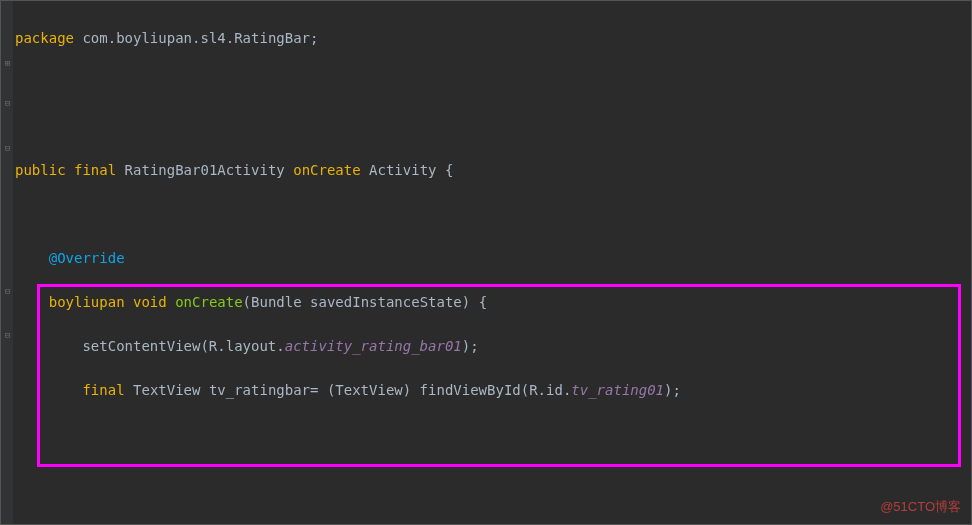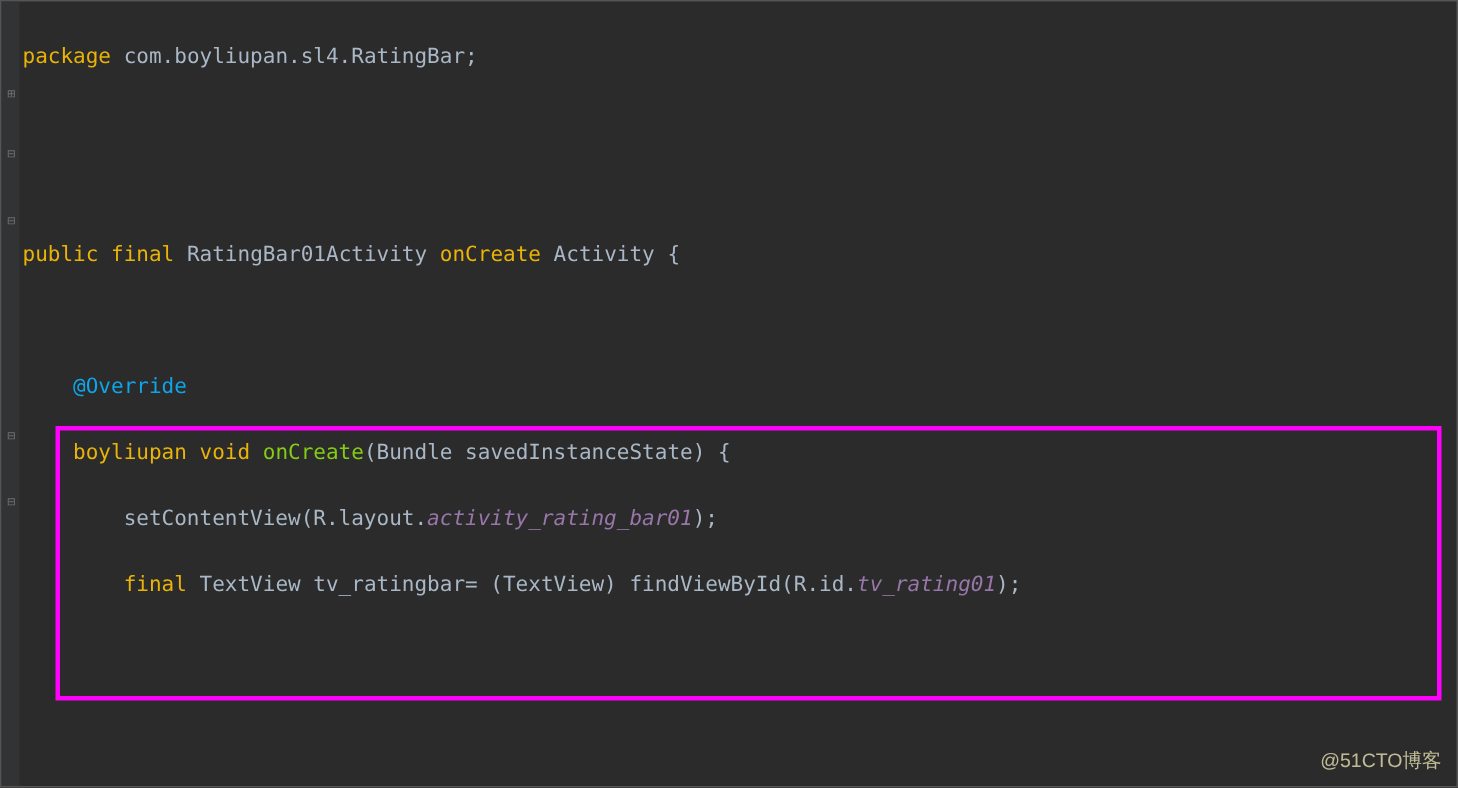--- a/index.html
+++ b/index.html
@@ -56,21 +56,21 @@
   left: 36px;
   top: 283px;
   width: 924px;
   height: 183px;
   pointer-events: none;
 }
 .watermark {
   position: absolute;
   right: 10px;
   bottom: 6px;
-  color: #fef9c3;
+  color: #ef4444;
   font-size: 13px;
   font-family: sans-serif;
   opacity: 0.7;
 }
 </style>
 </head>
 <body>
 
 <div class="gutter">
   <div class="fold-icon" style="top:58px">⊞</div>

